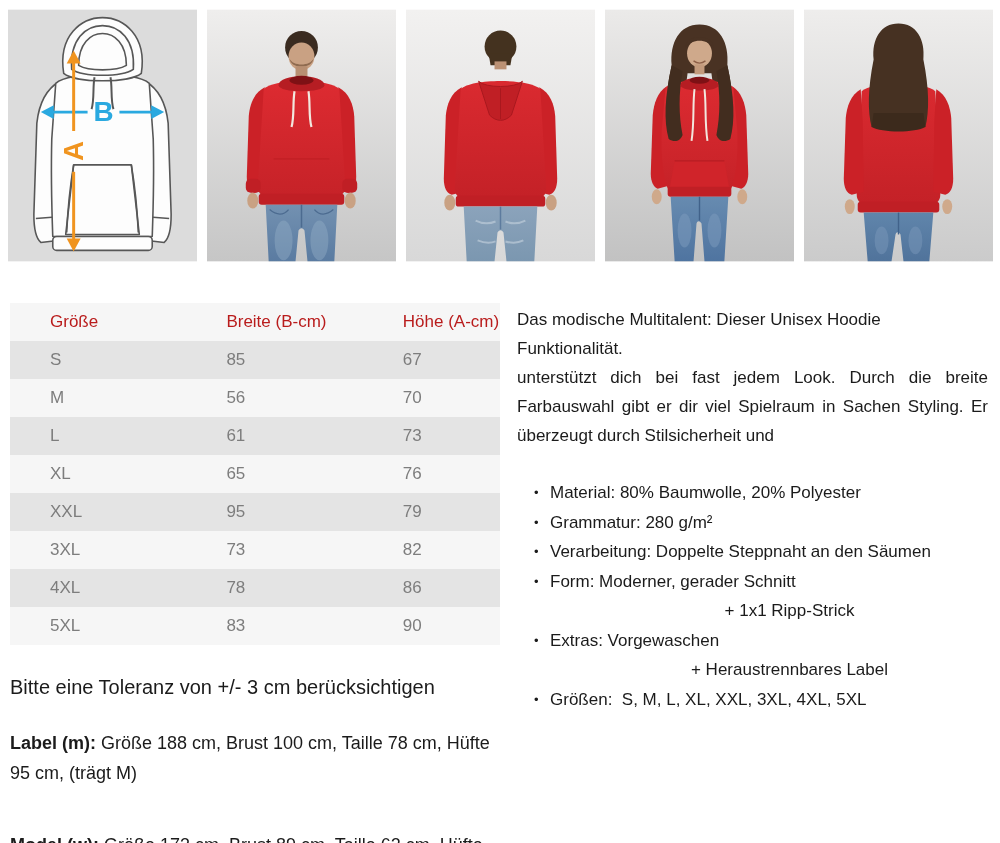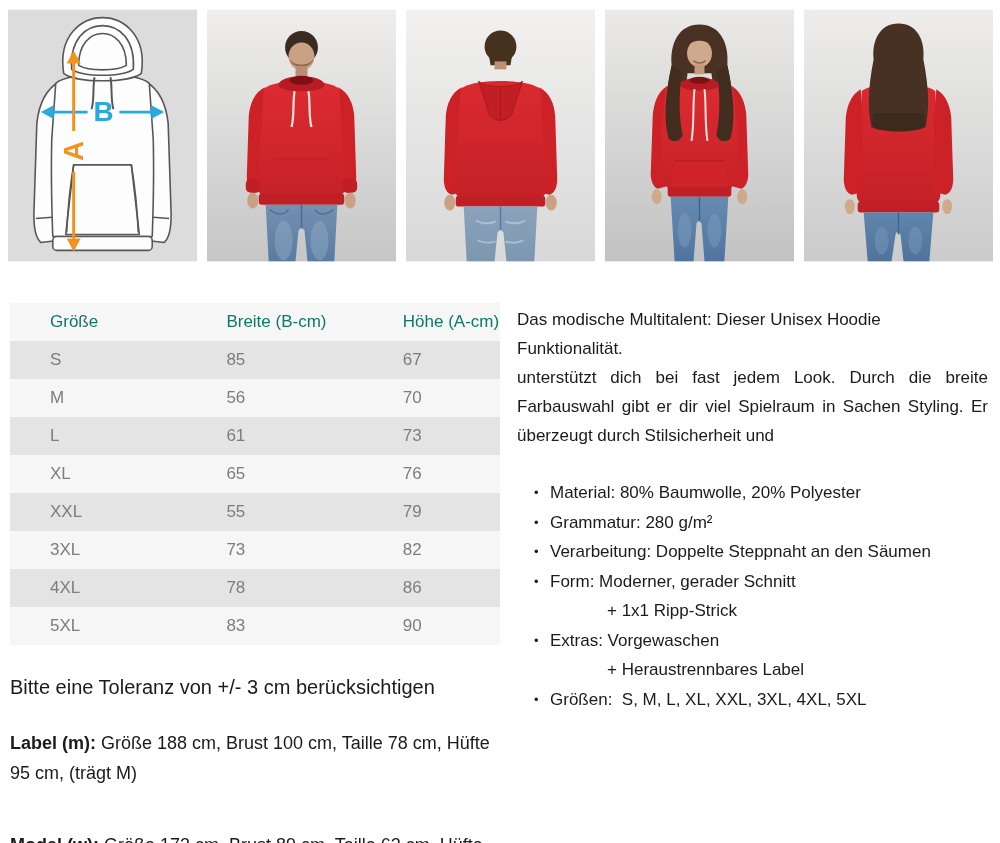--- a/index.html
+++ b/index.html
@@ -16,21 +16,21 @@
   .tile svg { display: block; width: 100%; height: 100%; }
 
   
   .content { display: flex; padding: 0 12px 0 10px; margin-top: 41px; }
   .left-col { width: 490px; flex: 0 0 auto; }
   .right-col { flex: 1 1 auto; margin-left: 17px; padding-top: 2px; font-size: 17px; line-height: 29px; }
 
   
   table.size-table { width: 100%; border-collapse: collapse; font-size: 17px; }
   .size-table th, .size-table td { text-align: left; font-weight: normal; padding: 9px 0 9px 40px; }
-  .size-table th { color: #0f766e; }
+  .size-table th { color: #b91c1c; }
   .size-table td { color: #7d7d7d; }
   .size-table thead tr { background: #f6f6f6; }
   .size-table tbody tr:nth-child(odd)  { background: #e4e4e4; }
   .size-table tbody tr:nth-child(even) { background: #f6f6f6; }
   .size-table .c1 { width: 36%; }
   .size-table .c2 { width: 36%; }
   .size-table .c3 { width: 28%; }
 
   .tolerance { margin-top: 31px; font-size: 20px; }
   .model-block { margin-top: 29px; font-size: 18px; line-height: 30px; width: 482px; }
@@ -42,21 +42,21 @@
   .intro span { display: block; }
   ul.features { list-style: none; margin: 16px; padding: 0; }
   ul.features li {
     position: relative; padding-left: 17px;
     line-height: 29.5px; white-space: pre-wrap;
   }
   ul.features li::before {
     content: "\2022"; position: absolute; left: 1px; top: 0;
     font-size: 13px; line-height: 29.5px; color: #1b1b1b;
   }
-  ul.features li.indent { padding-left: 74px; }
+  ul.features li.indent { padding-left: 74px; text-align: center; }
   ul.features li.indent::before { content: ""; }
 </style>
 </head>
 <body>
 
 <div class="photo-strip">
 
   <div class="tile">
     <svg viewBox="0 0 190 253">
       <rect width="190" height="253" fill="#dcdcdc"></rect>
@@ -277,21 +277,21 @@
           <td>61</td>
           <td>73</td>
         </tr>
         <tr>
           <td>XL</td>
           <td>65</td>
           <td>76</td>
         </tr>
         <tr>
           <td>XXL</td>
-          <td>55</td>
+          <td>95</td>
           <td>79</td>
         </tr>
         <tr>
           <td>3XL</td>
           <td>73</td>
           <td>82</td>
         </tr>
         <tr>
           <td>4XL</td>
           <td>78</td>

